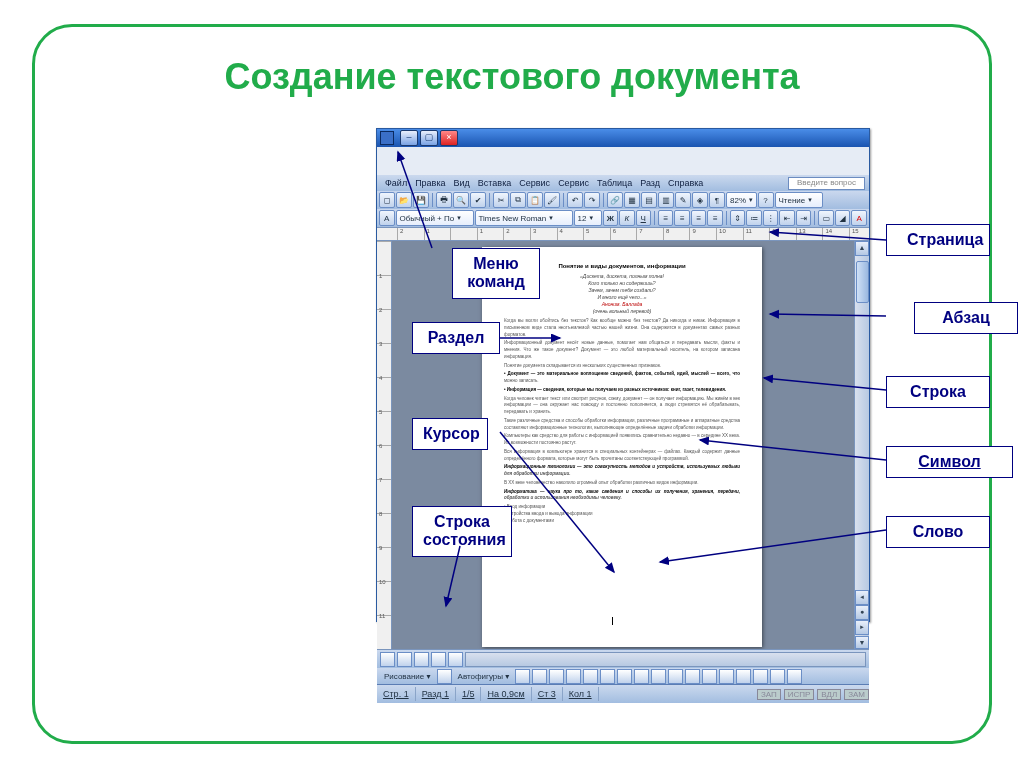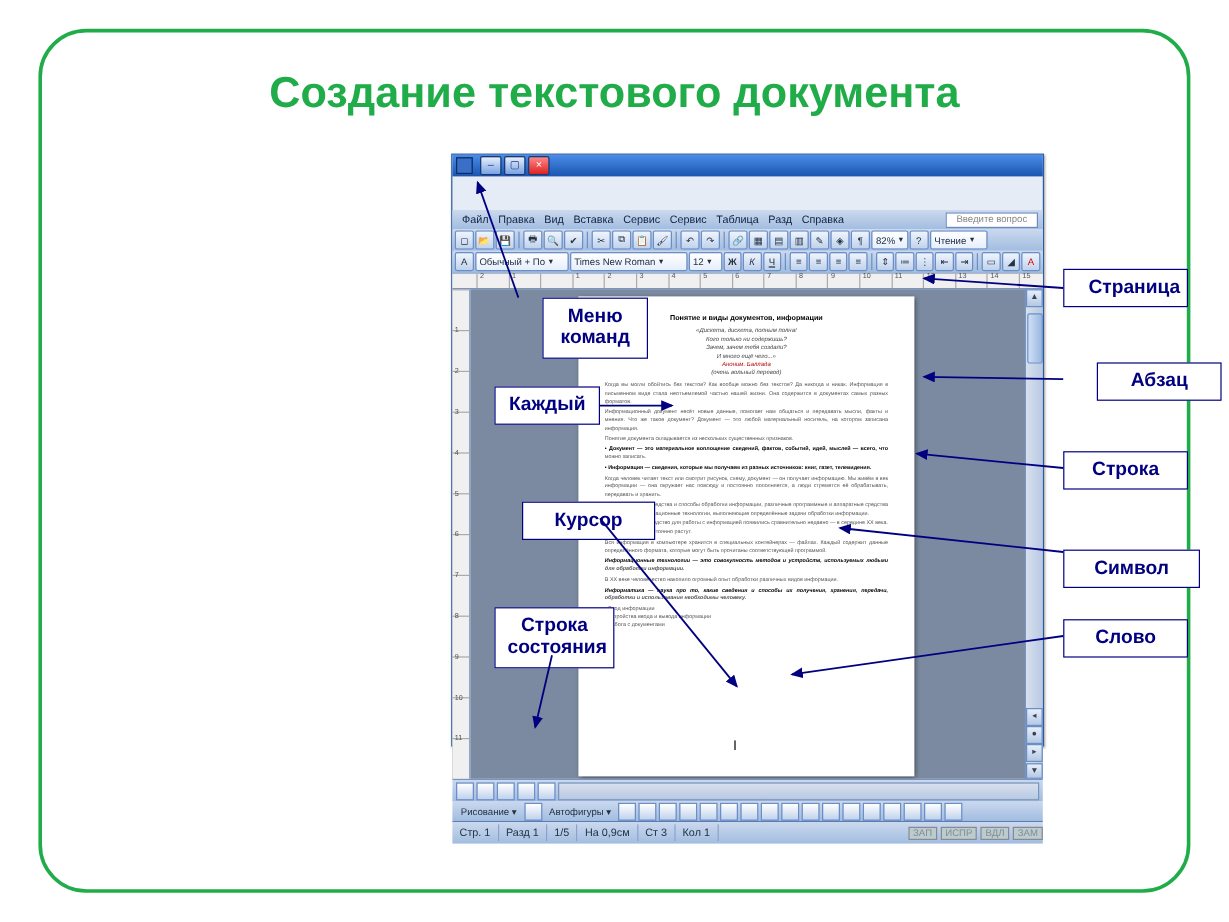--- a/index.html
+++ b/index.html
@@ -240,21 +240,21 @@
 
   .status {
     height: 18px;
     background: linear-gradient(#cbd9ee, #a2bde0);
     border-top:1px solid #5b7db4;
     display:flex;
     align-items:center;
     font-size:9px;
     color:#234;
   }
-  .status .cell{ padding:0 6px; border-right:1px solid #8aa4c8; height:14px; display:flex; align-items:center;}
+  .status .cell{ padding:0 6px; border-right:1px solid #8aa4c8; height:14px; display:flex; align-items:center;text-decoration:underline;}
   .status .ind { background:#bcc; color:#889; border:1px solid #889; padding:0 3px; margin-left:3px; font-size:8px;}
 
   
   .callout {
     position: absolute;
     background: #fff;
     border: 1.5px solid #000080;
     color: #000080;
     font-weight: bold;
     font-size: 16px;
@@ -530,28 +530,28 @@
     <div class="cell">Кол 1</div>
     <div style="flex:1"></div>
     <div class="ind">ЗАП</div>
     <div class="ind">ИСПР</div>
     <div class="ind">ВДЛ</div>
     <div class="ind">ЗАМ</div>
   </div>
 </div>
 
 <div class="callout" style="left:412px; top:248px; width:88px;margin-left:40px;">Меню<br>команд</div>
-<div class="callout" style="left:412px; top:322px; width:88px;">Каждый</div>
-<div class="callout" style="left:435px; top:418px; width:111px;">Курсор</div>
+<div class="callout" style="left:412px; top:322px; width:88px;">Раздел</div>
+<div class="callout" style="left:412px; top:418px; width:76px;">Курсор</div>
 <div class="callout" style="left:412px; top:506px; width:100px;">Строка<br>состояния</div>
 
 <div class="callout" style="left:886px; top:224px; width:104px;padding-left:20px;">Страница</div>
 <div class="callout" style="left:886px; top:302px; width:104px;margin-left:28px;">Абзац</div>
 <div class="callout" style="left:886px; top:376px; width:104px;">Строка</div>
-<div class="callout" style="left:886px; top:458px; width:114px;">Символ</div>
+<div class="callout" style="left:886px; top:446px; width:127px;text-decoration:underline;">Символ</div>
 <div class="callout" style="left:886px; top:516px; width:104px;">Слово</div>
 
 <svg class="arrow-layer">
   <defs>
     <marker id="ah" markerWidth="8" markerHeight="8" refX="6" refY="3" orient="auto">
       <path d="M0,0 L7,3 L0,6 Z" fill="#000080"></path>
     </marker>
   </defs>
 
   <line x1="432" y1="248" x2="398" y2="152" stroke="#000080" stroke-width="1.5" marker-end="url(#ah)"></line>

